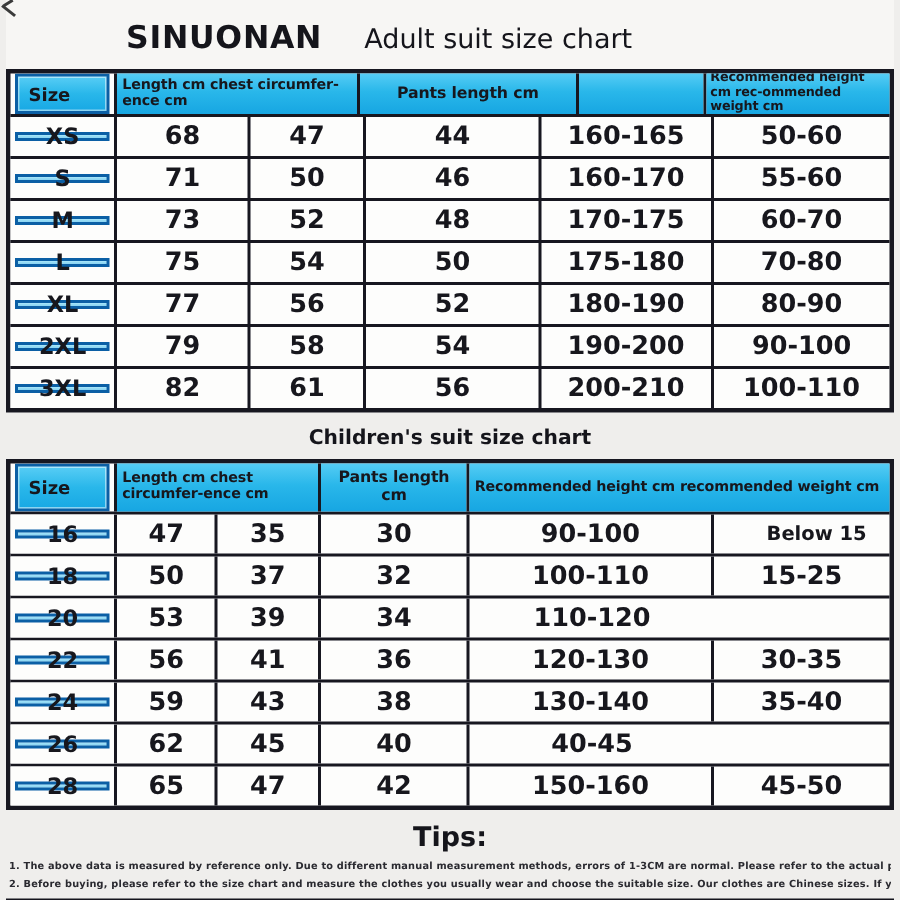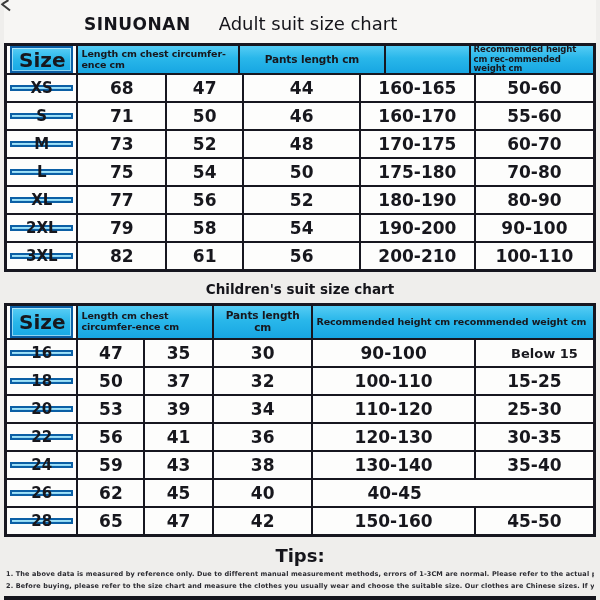--- a/index.html
+++ b/index.html
@@ -17,21 +17,21 @@
   }
   .corner-mark:after {
     content:""; position:absolute; left:0; top:0; width:7px; height:2px;
     background:#3a3a3a; transform:rotate(-70deg); transform-origin:left top;
   }
   .page { padding:0 4px; }
   .title-row {
     display:flex; align-items:baseline; gap:28px;
     padding:13px 0 9px 80px; background:#f7f6f4;
   }
-  .brand { font-size:17px; font-weight:bold; letter-spacing:.5px; }
+  .brand { font-size:21px; font-weight:bold; letter-spacing:.5px; }
   .main-title { font-size:18px; }
 
   .t { border:3px solid #171720; background:#fdfdfc; }
   .t-head, .t-row { display:grid; }
   .t-row { border-top:2px solid #171720; height:26px; }
 
   
   .adult .t-head    { grid-template-columns:12.2fr 27.5fr 25fr 14.4fr 20.9fr; height:27px; }
   .adult .t-row     { grid-template-columns:12.2fr 15.1fr 13.2fr 19.9fr 19.6fr 20fr; }
   .children .t-head { grid-template-columns:12.2fr 23.1fr 17fr 47.7fr; height:32px; }
@@ -58,21 +58,21 @@
   .size-col { padding:12px 3px; background:#fdfdfc; }
   .chip {
     flex:1; height:100%;
     border:2px solid #0b5fa5;
     background:linear-gradient(180deg,#58cdf5 0%,#29b7ea 50%,#18a8e4 100%);
     box-shadow:inset 0 0 0 1px rgba(255,255,255,.5);
     display:flex; align-items:center; justify-content:center;
     font-size:15px; font-weight:bold;
   }
   .head-size-cell { padding:2px 3px; }
-  .head-size-cell .chip { justify-content:flex-start; padding-left:7px; font-size:20px; }
+  .head-size-cell .chip { justify-content:flex-start; padding-left:7px; font-size:12px; }
 
   .section-title { text-align:center; font-weight:bold; font-size:13.5px; margin:9px 0 6px; }
   .tips-title { text-align:center; font-weight:bold; font-size:18px; margin:8px 0 3px; }
   .tip-line {
     font-size:6.5px; color:#2a2a30; margin:4px 2px 0;
     letter-spacing:.15px; white-space:nowrap; overflow:hidden;
     filter:blur(0.3px); font-weight:bold;
   }
   .bottom-rule {
     margin-top:6px; height:3px;
@@ -208,21 +208,20 @@
           <div class="cell">15-25</div>
         </div>
         <div class="t-row">
           <div class="cell size-col">
             <div class="chip">20</div>
           </div>
           <div class="cell">53</div>
           <div class="cell">39</div>
           <div class="cell">34</div>
           <div class="cell">110-120</div>
-          <div class="cell">25-30</div>
         </div>
         <div class="t-row">
           <div class="cell size-col">
             <div class="chip">22</div>
           </div>
           <div class="cell">56</div>
           <div class="cell">41</div>
           <div class="cell">36</div>
           <div class="cell">120-130</div>
           <div class="cell">30-35</div>

